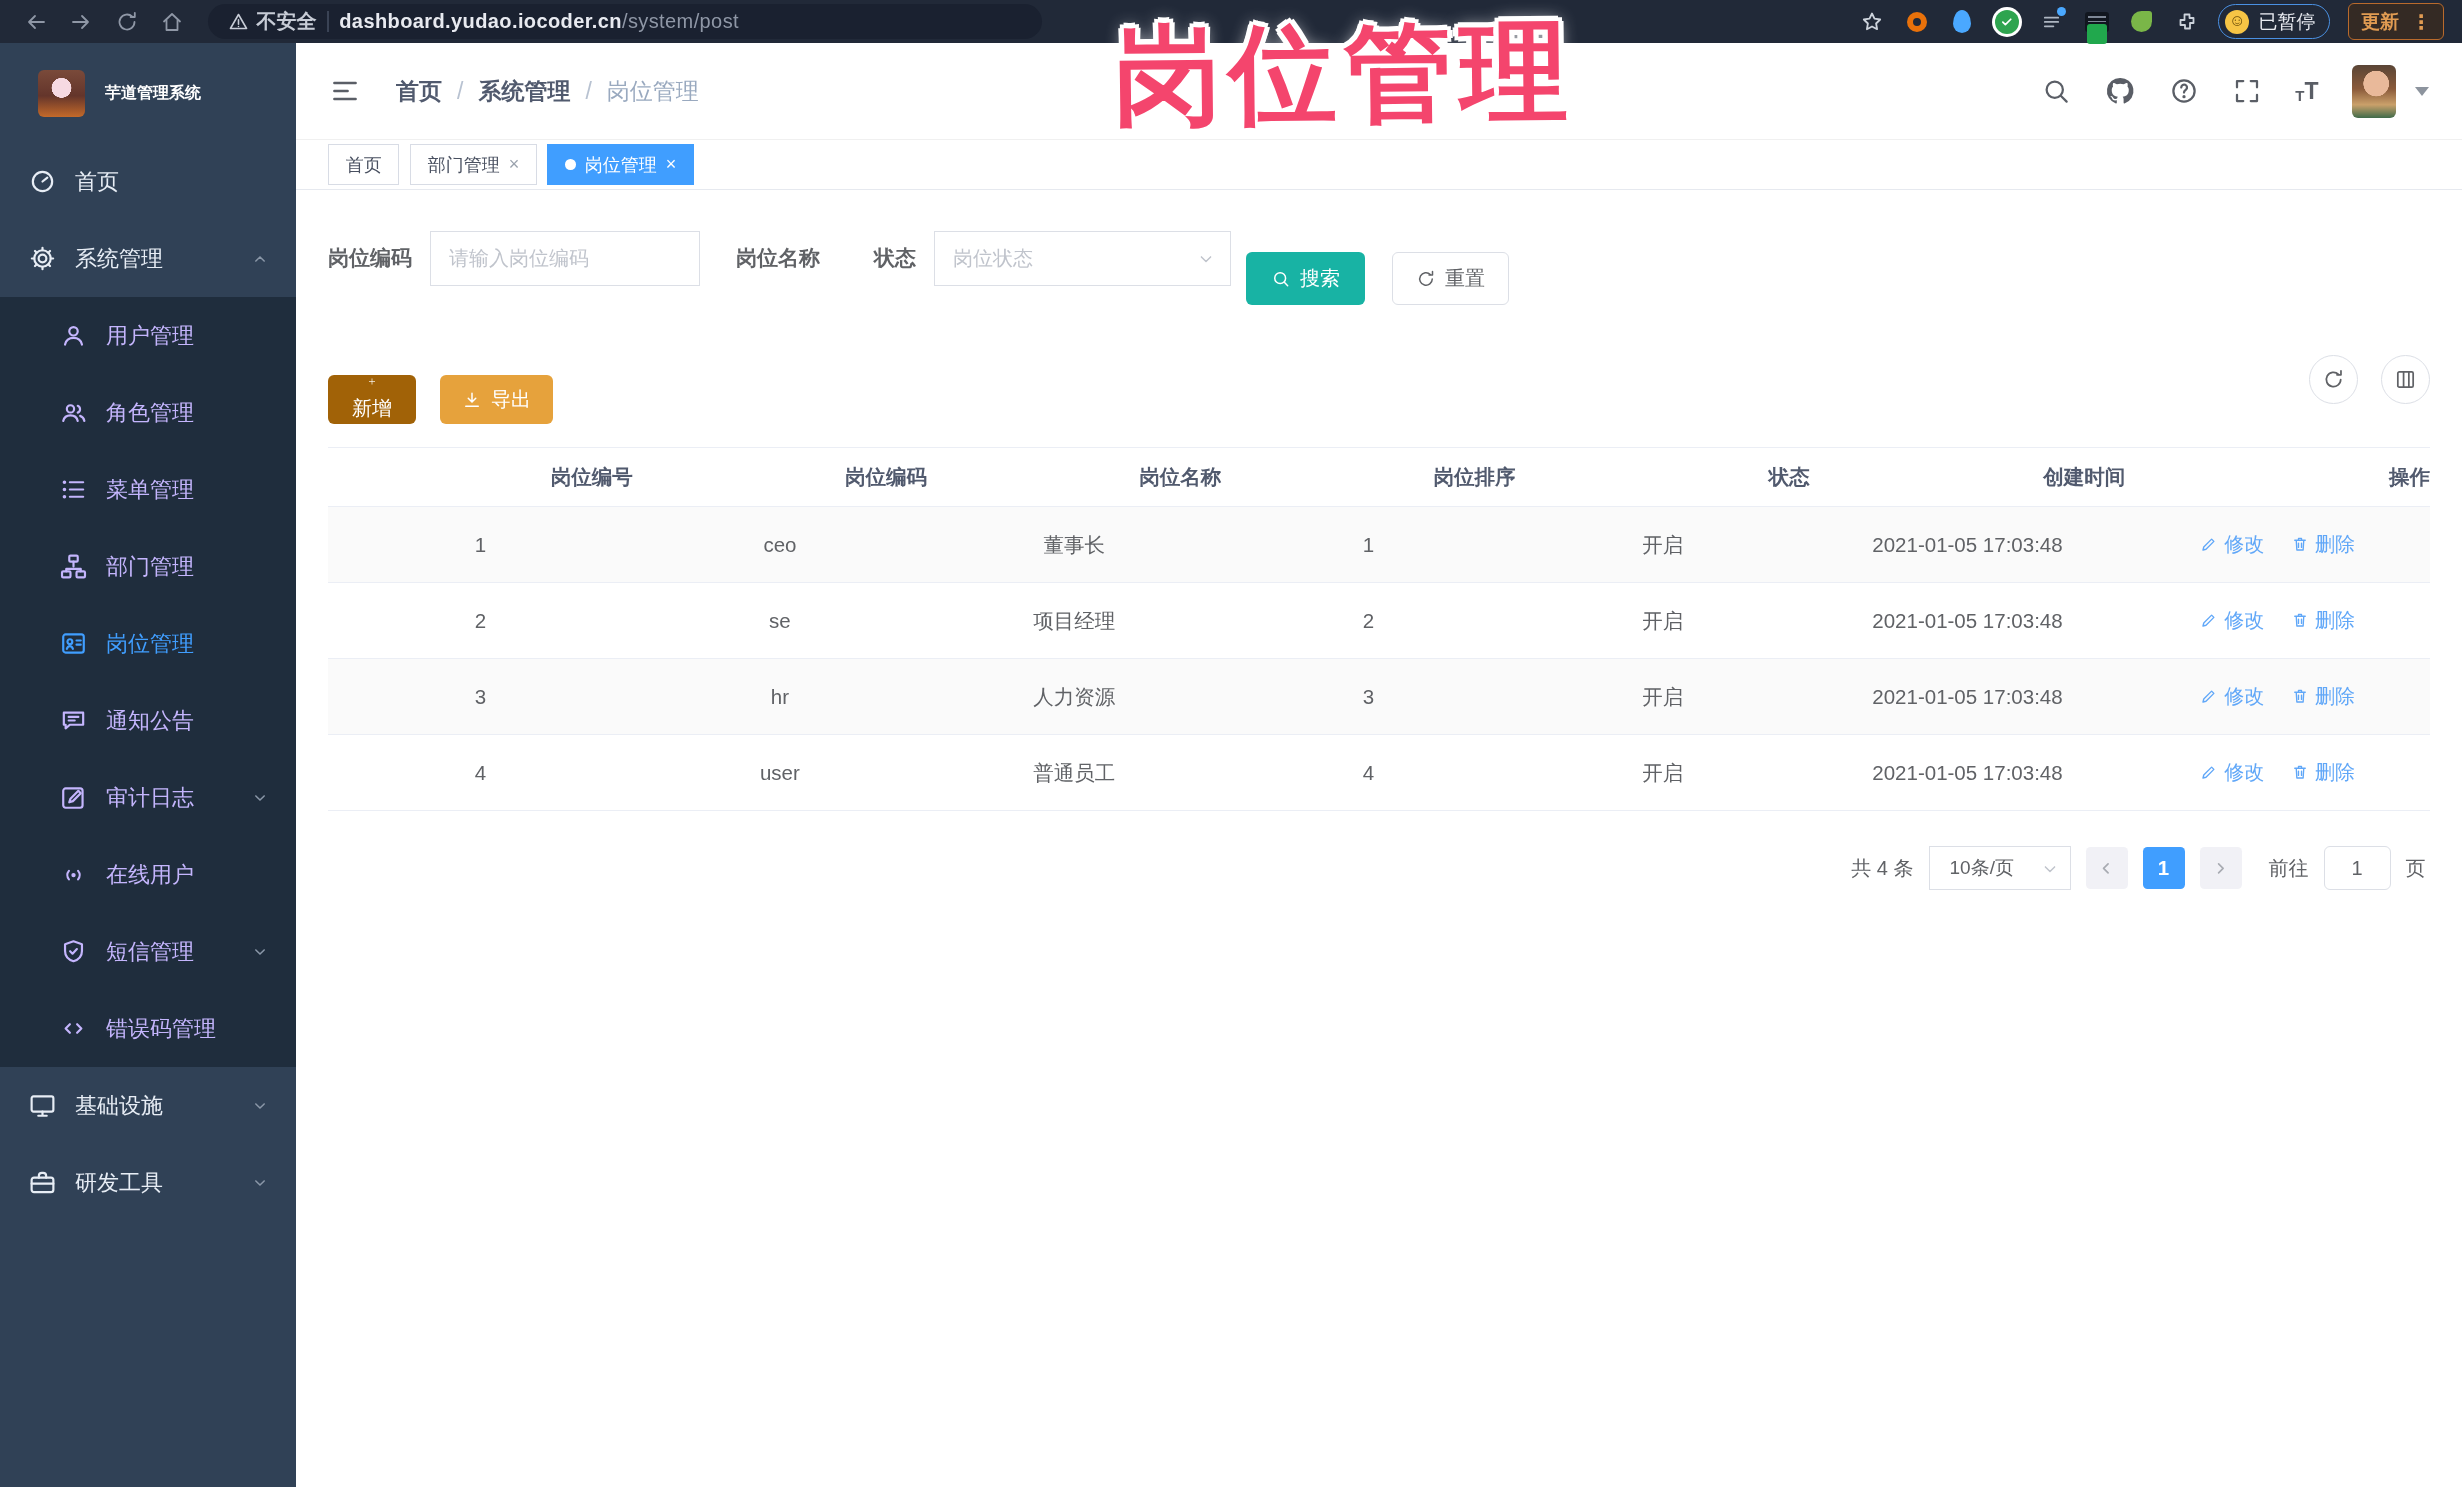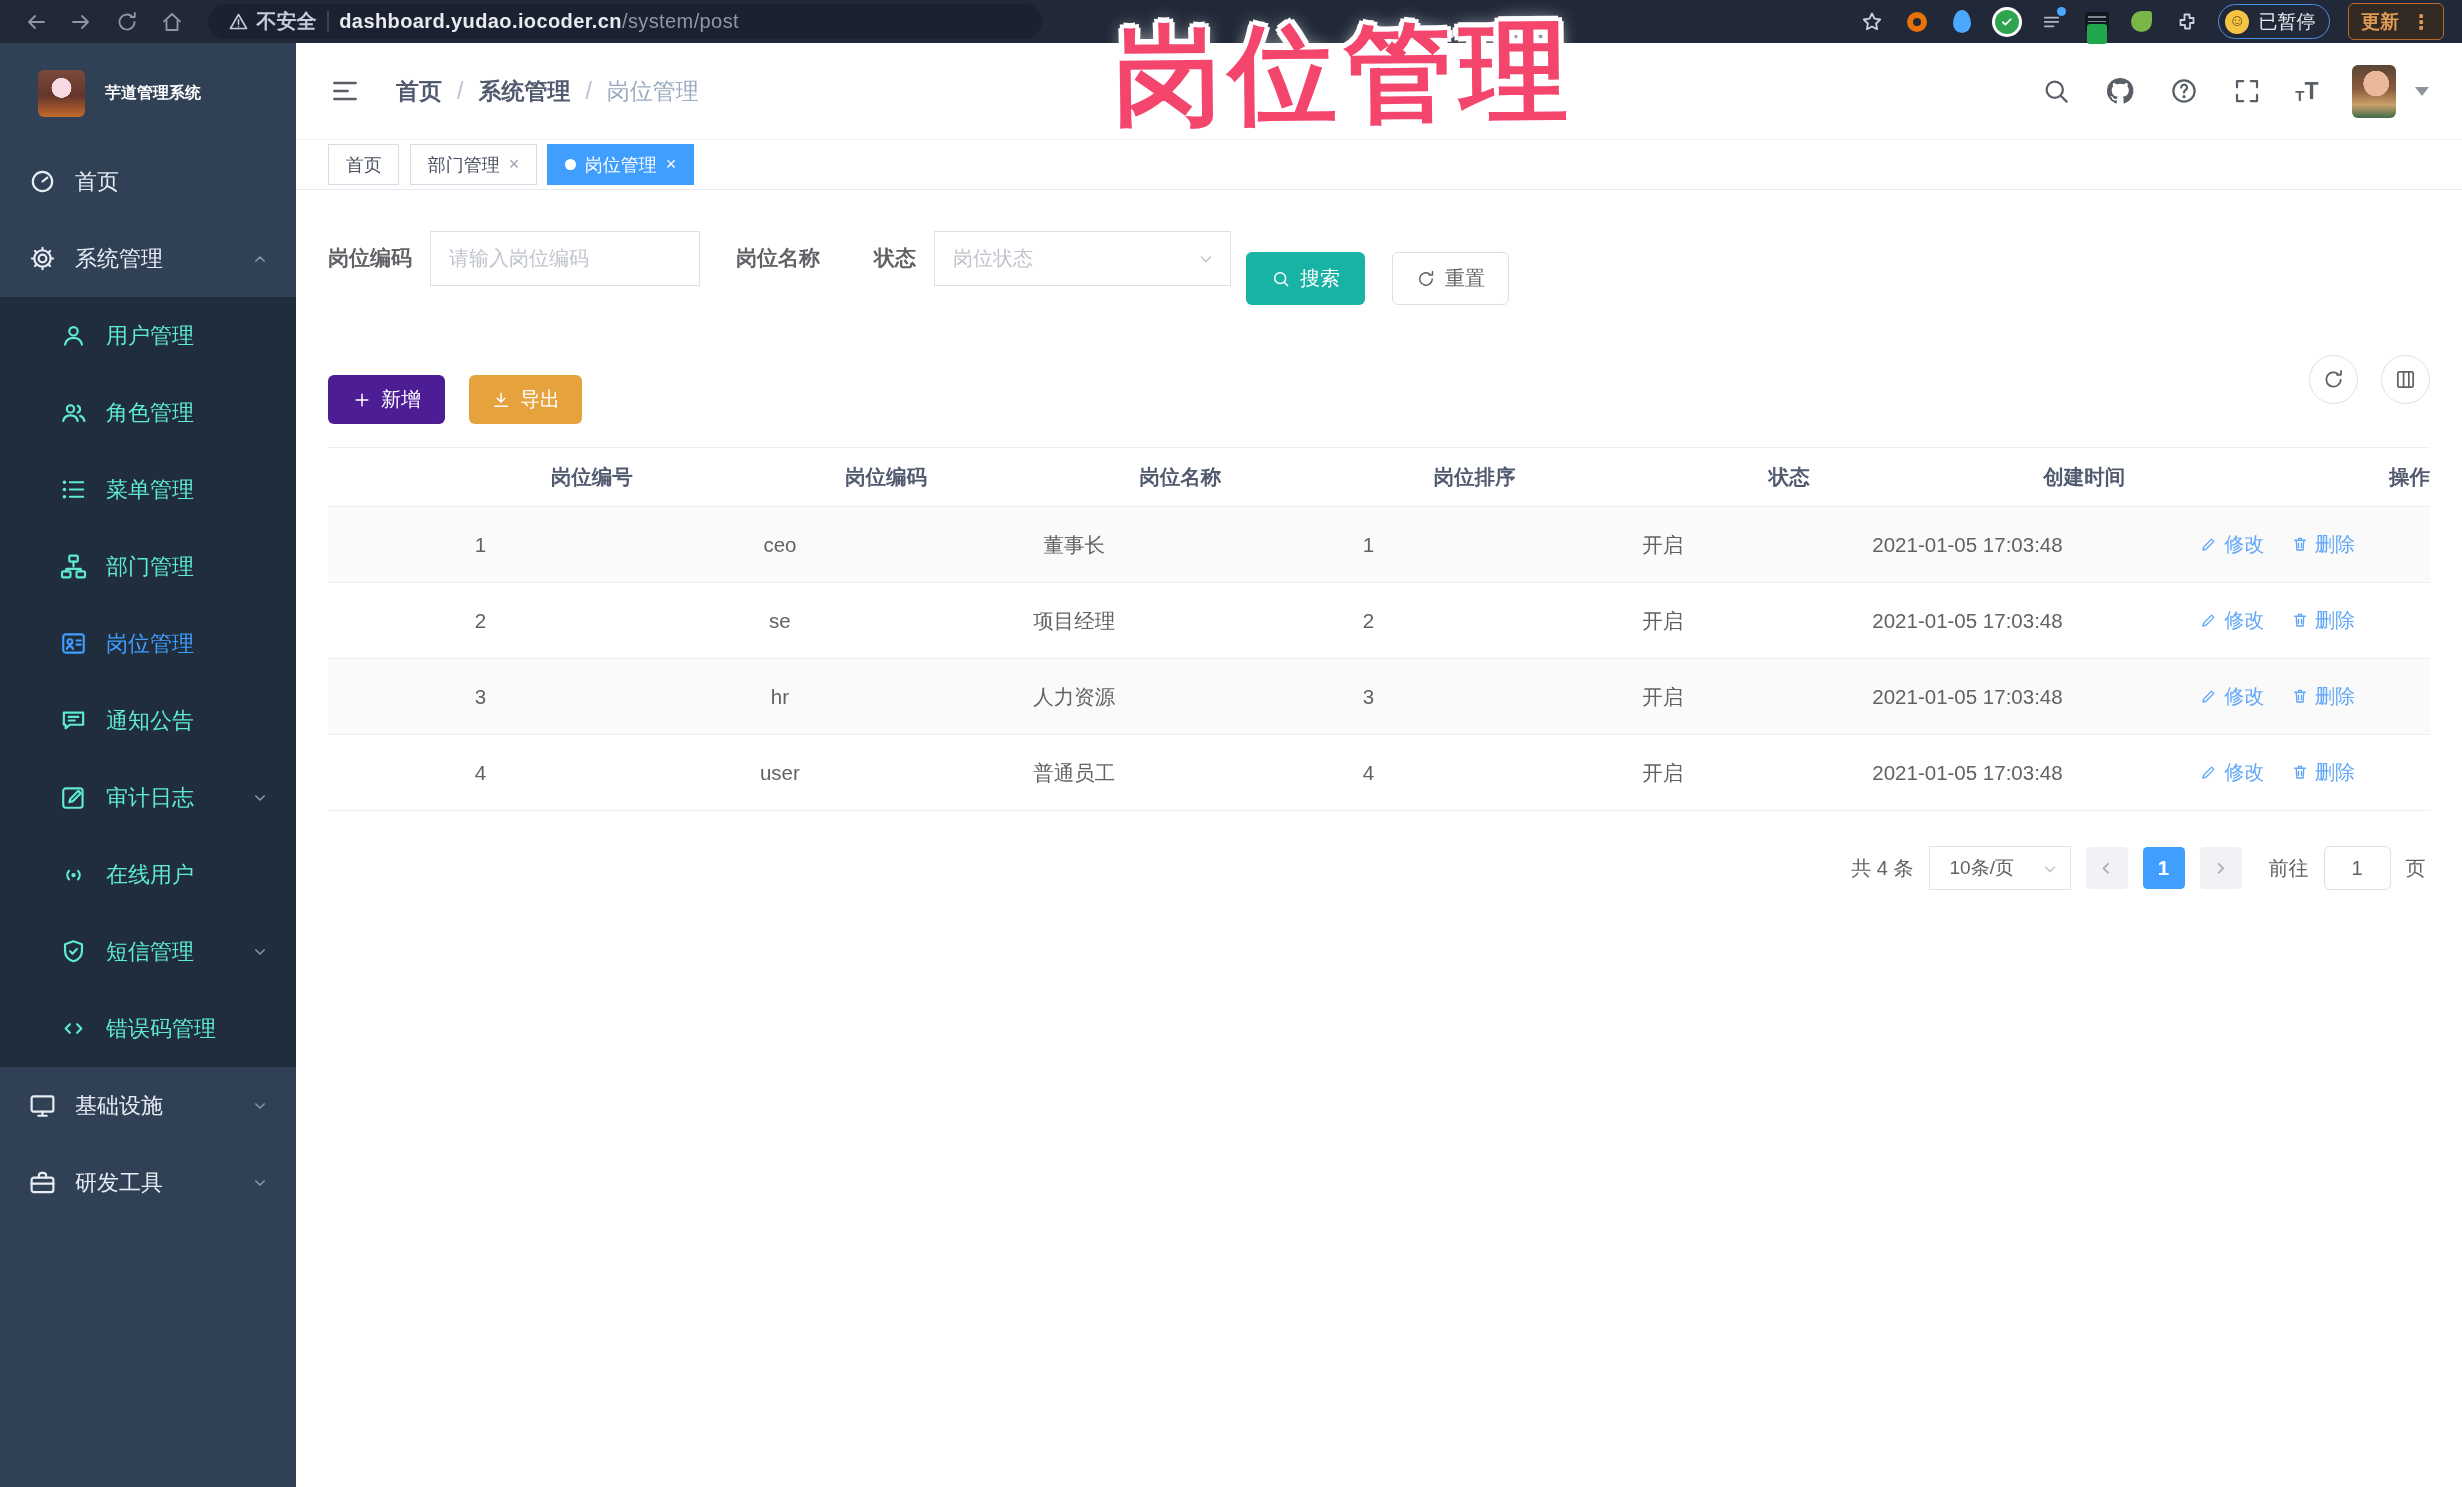--- a/index.html
+++ b/index.html
@@ -47,21 +47,21 @@
   .logo-title { color:#fff; font-size:16px; font-weight:700; }
   .menu { flex:1; }
   .mi { height:77px; display:flex; align-items:center; font-size:22px; cursor:pointer; }
   .mi .mic { width:30px; display:flex; justify-content:center; color:inherit; }
   .mi .mic svg { width:29px; height:29px; }
   .mi .lbl { margin-left:18px; }
   .mi .chev { margin-left:auto; margin-right:26px; color:#8a97a8; }
   .mi .chev svg { width:20px; height:20px; }
   .mi.root { padding-left:27px; color:#e7edf5; }
   .submenu { background:#1f2d3d; }
-  .submenu .mi { padding-left:58px; color:#5eead4; }
+  .submenu .mi { padding-left:58px; color:#c4b5fd; }
   .mi.active { color:#409eff; }
 
   .main { flex:1; display:flex; flex-direction:column; background:#fff; }
 
   
   .topbar { height:97px; display:flex; align-items:center; padding:0 33px; border-bottom:0.8px solid #f0f0f0; }
   .hamburger { color:#5a5e66; margin-right:35px; }
   .hamburger svg { width:32px; height:32px; }
   .crumbs { display:flex; align-items:center; font-size:23px; gap:15px; }
   .crumbs .c1 { color:#515a6e; font-weight:600; }
@@ -94,21 +94,21 @@
   .f-group { display:flex; align-items:center; margin-right:36px; }
   .f-select { position:relative; width:297px; }
   .f-select .f-input { width:100%; padding-right:38px; }
   .f-select .sel-chev { position:absolute; right:15px; top:18px; color:#c0c4cc; }
   .sel-chev svg { width:20px; height:20px; }
   .btn { display:inline-flex; align-items:center; justify-content:center; gap:9px; border-radius:6px; font-size:20px; cursor:pointer; border:0.8px solid transparent; font-family:inherit;margin-top:41px; }
   .btn svg { width:20px; height:20px; }
   .btn-search { background:#18b3a4; color:#fff; height:53px; padding:0 24px; margin-left:15px; }
   .btn-reset { background:#fff; color:#606266; border-color:#dcdfe6; height:53px; padding:0 23px; margin-left:27px; }
   .toolbar { display:flex; align-items:center; margin-top:29px; }
-  .btn-add { background:#4c1d95; color:#fff; height:49px; padding:1px 23px; }
+  .btn-add { background:#a16207; color:#fff; height:49px; padding:1px 23px;flex-direction:column; }
   .btn-export { background:#e6a23c; color:#fff; height:49px; padding:0 21px; margin-left:24px; }
   .tool-right { margin-left:auto; display:flex; gap:23px; }
   .circle-btn { width:49px; height:49px; border-radius:50%; border:0.8px solid #dcdfe6; display:flex; align-items:center; justify-content:center; color:#606266; background:#fff; cursor:pointer; }
   .circle-btn svg { width:23px; height:23px; }
 
   
   table.grid { width:100%; border-collapse:collapse; margin-top:23px; border-top:0.8px solid #ebeef5; }
   .grid th { height:59px; font-size:20.5px; font-weight:700; color:#515a6e; border-bottom:0.8px solid #ebeef5; text-align:right; }
   .grid td { height:76px; font-size:20.5px; color:#606266; text-align:center; border-bottom:0.8px solid #ebeef5; }
   .grid tbody tr:nth-child(odd) { background:#fafafa; }

